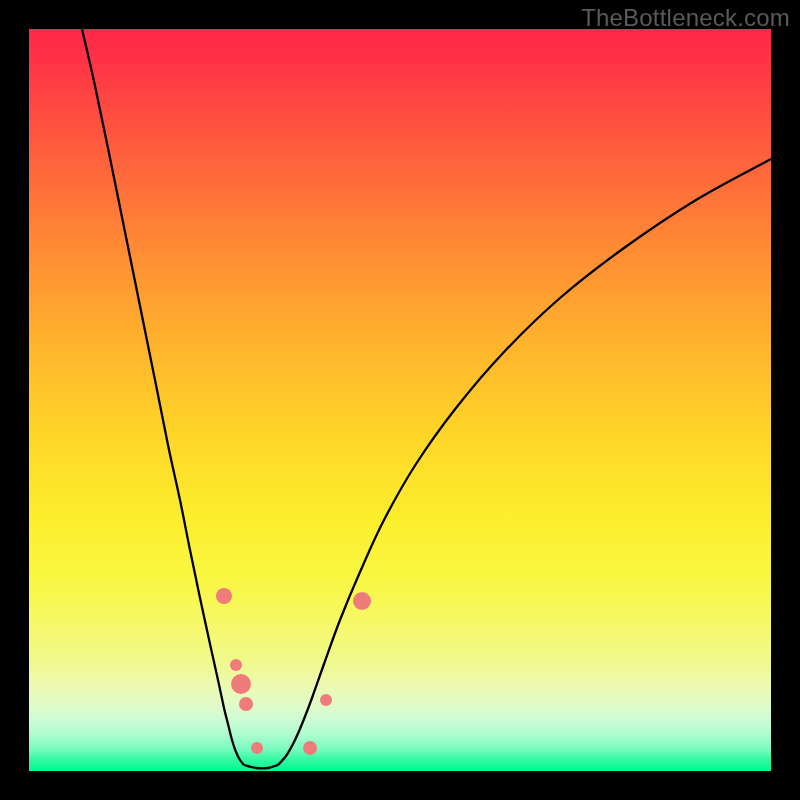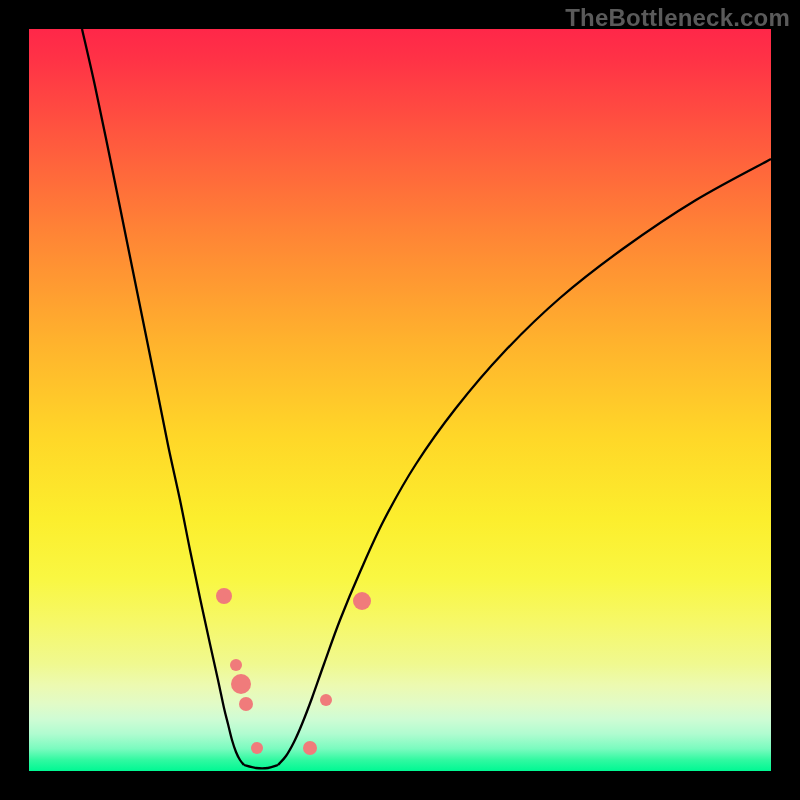--- a/index.html
+++ b/index.html
@@ -45,21 +45,21 @@
       #31f9a1 98.5%,
       #00f893 100%
     );
   }
   .watermark {
     position: absolute;
     top: 4px;
     right: 10px;
     color: #5a5a5a;
     font-size: 24px;
-    font-weight: 700;
+    font-weight: 400;
     letter-spacing: 0.2px;
   }
   svg.overlay {
     position: absolute;
     top: 0;
     left: 0;
     width: 800px;
     height: 800px;
     pointer-events: none;
   }

